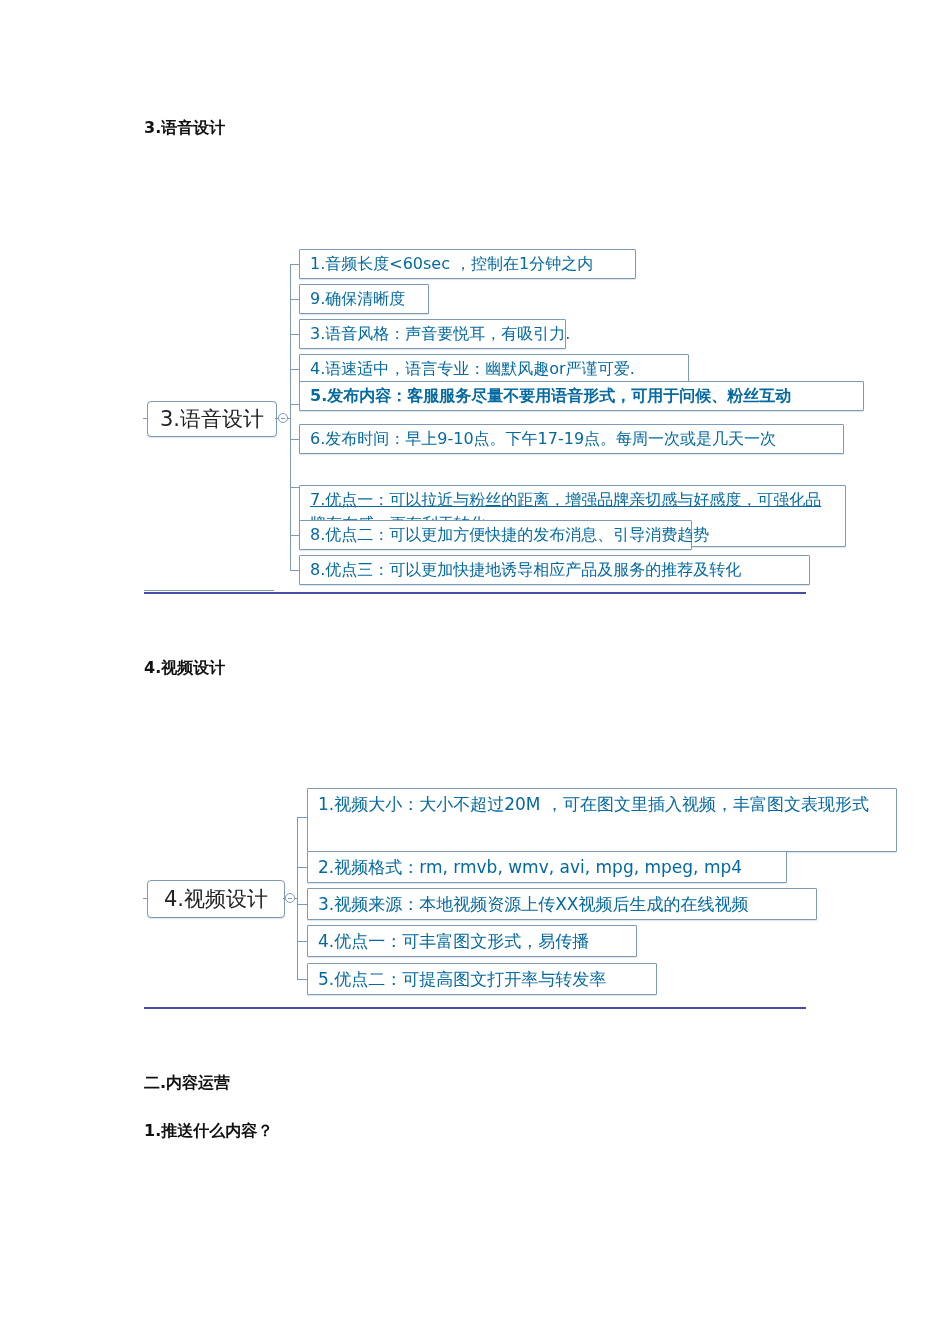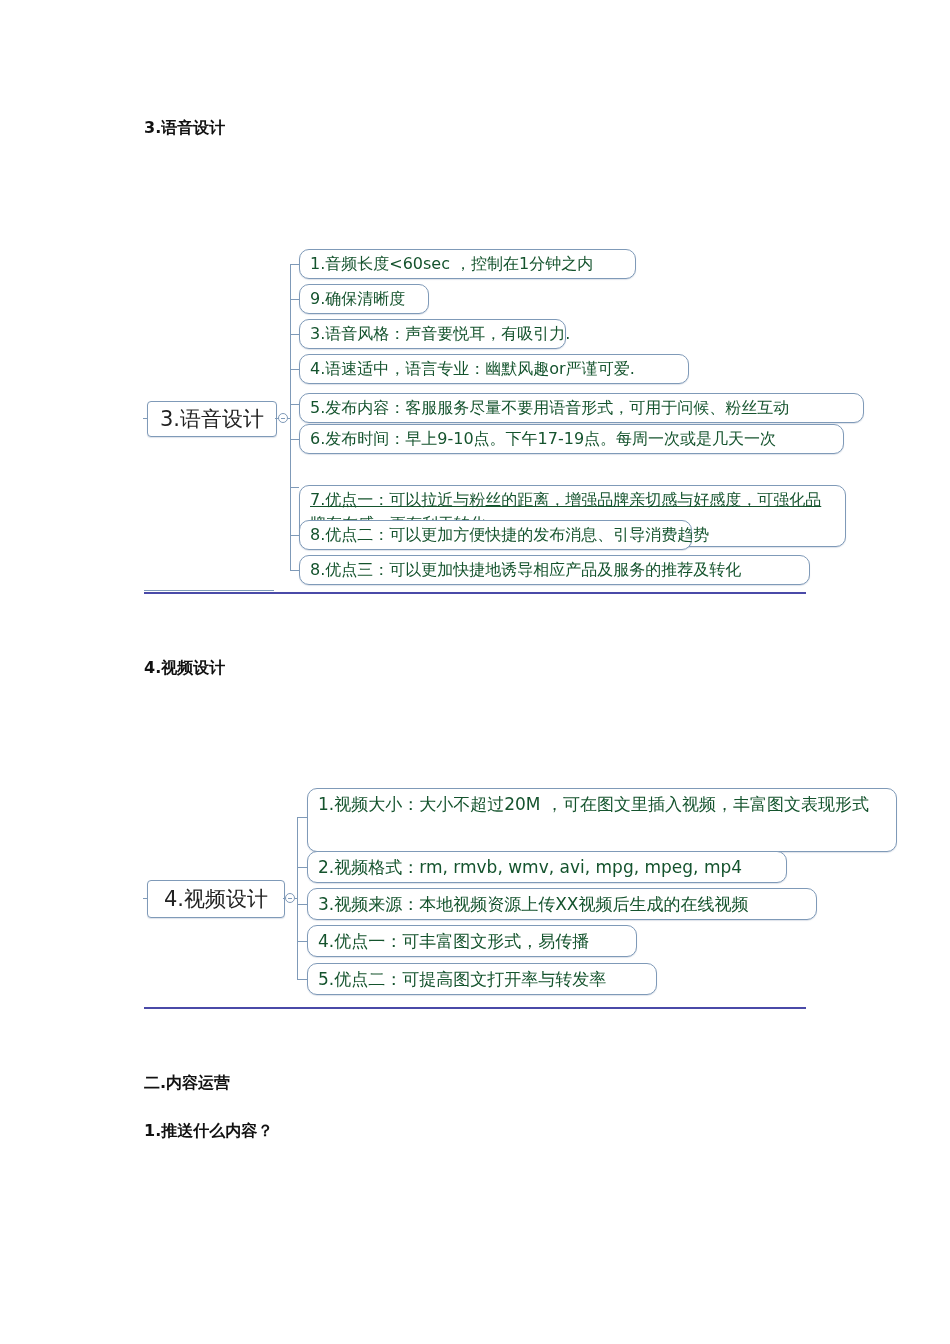--- a/index.html
+++ b/index.html
@@ -73,25 +73,25 @@
       background: #7f9ab8;
     }
     .tick {
       position: absolute;
       height: 1px;
       background: #7f9ab8;
     }
     .child-box {
       position: absolute;
       border: 1px solid #7f9ab8;
-      border-radius: 10px;
+      border-radius: 1px;
       background: #fff;
       font-size: 16px;
       line-height: 24px;
-      color: #14532d;
+      color: #0369a1;
       padding: 2px 10px;
       box-sizing: border-box;
       box-shadow: 0 1px 1px rgba(120,140,170,0.25);
     }
     .child-box.single { white-space: nowrap; display: flex; align-items: center; }
     .rule {
       position: absolute;
       height: 2px;
       background: #4a4aa8;
     }
@@ -120,21 +120,21 @@
   <div class="tick" style="left:290px; top:299px; width:9px;"></div>
   <div class="child-box single" style="left:299px; top:284px; width:130px; height:30px;">9.确保清晰度</div>
 
   <div class="tick" style="left:290px; top:334px; width:9px;"></div>
   <div class="child-box single" style="left:299px; top:319px; width:267px; height:30px;">3.语音风格：声音要悦耳，有吸引力.</div>
 
   <div class="tick" style="left:290px; top:369px; width:9px;"></div>
   <div class="child-box single" style="left:299px; top:354px; width:390px; height:30px;">4.语速适中，语言专业：幽默风趣or严谨可爱.</div>
 
   <div class="tick" style="left:290px; top:404px; width:9px;"></div>
-  <div class="child-box single" style="left:299px; top:393px; width:565px; height:30px;">5.发布内容：客服服务尽量不要用语音形式，可用于问候、粉丝互动</div>
+  <div class="child-box single" style="left:299px; top:381px; width:565px; height:30px;font-weight:bold;">5.发布内容：客服服务尽量不要用语音形式，可用于问候、粉丝互动</div>
 
   <div class="tick" style="left:290px; top:439px; width:9px;"></div>
   <div class="child-box single" style="left:299px; top:424px; width:545px; height:30px;">6.发布时间：早上9-10点。下午17-19点。每周一次或是几天一次</div>
 
   <div class="tick" style="left:290px; top:487px; width:9px;"></div>
   <div class="child-box" style="left:299px; top:485px; width:547px; height:62px;text-decoration:underline;">7.优点一：可以拉近与粉丝的距离，增强品牌亲切感与好感度，可强化品牌存在感，更有利于转化</div>
 
   <div class="tick" style="left:290px; top:535px; width:9px;"></div>
   <div class="child-box single" style="left:299px; top:520px; width:393px; height:30px;">8.优点二：可以更加方便快捷的发布消息、引导消费趋势</div>
 

